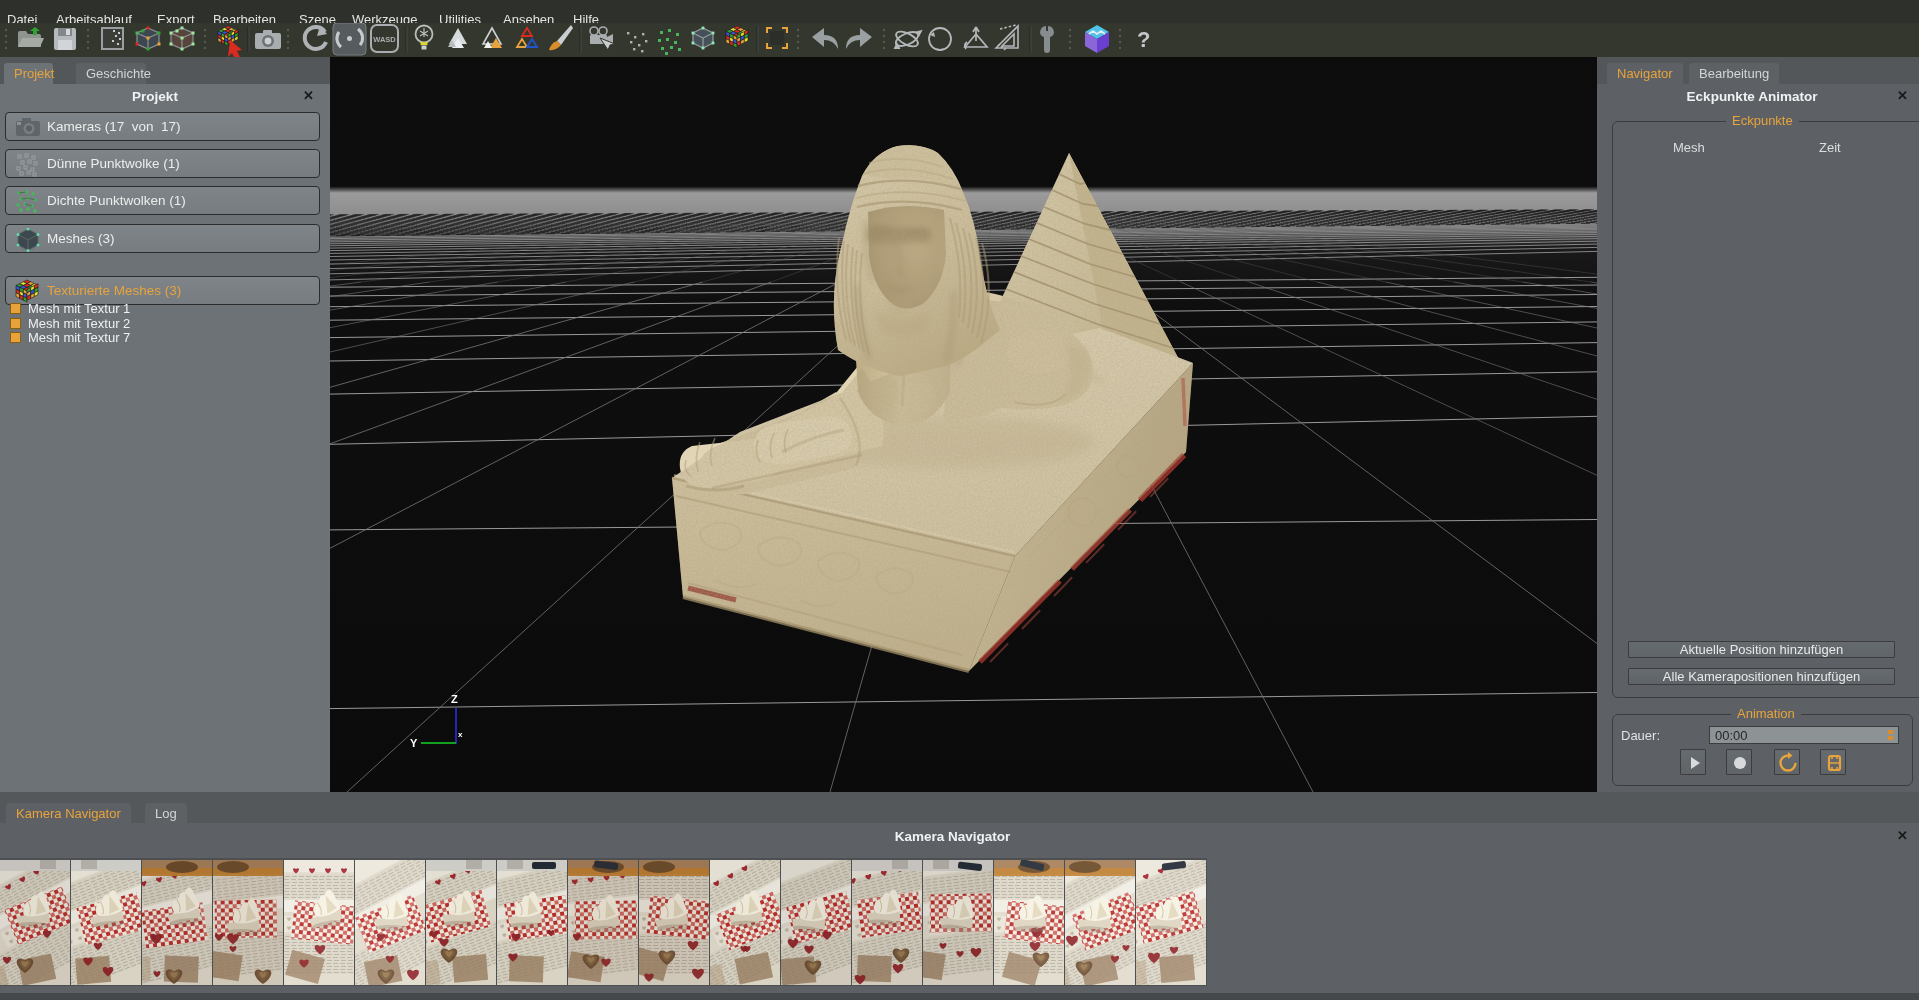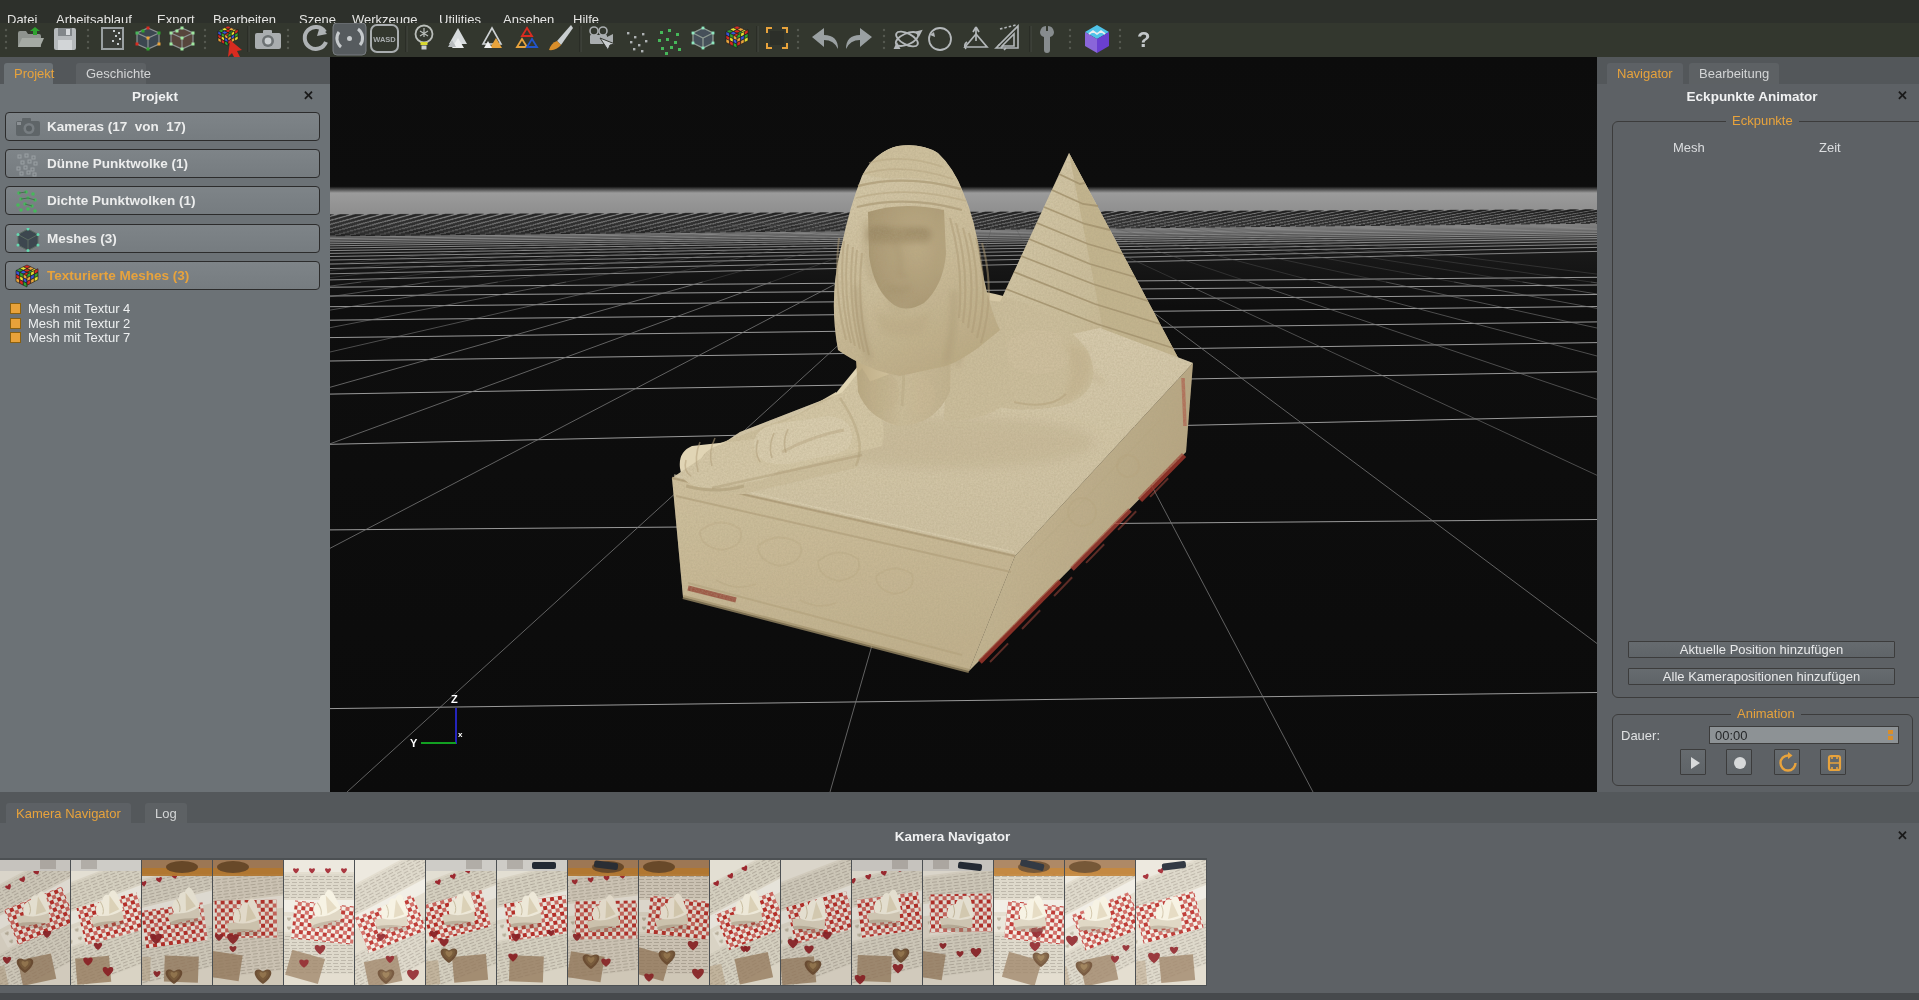--- a/index.html
+++ b/index.html
@@ -7,21 +7,21 @@
 .menu { left:0; top:0; width:1919px; height:23px; background:#2d302b; color:#e4e4e2; font-size:13px; }
 .menu span.it { position:absolute; top:4px;margin-top:8px; }
 .menu u { text-decoration:underline; }
 .tabbar { background:#53575a; }
 .tab { position:absolute; top:6px; height:21px; font-size:13px; line-height:21px; text-align:center;
   border-radius:3px 3px 0 0; color:#d3d5d6; background:#5d6164; padding:0 10px; }
 .tab.active { color:#e8a33c; }
 .hdr { font-weight:bold; font-size:13.5px; color:#f0f1f2; text-align:center; }
 .btnrow { position:absolute; left:5px; width:315px; height:29px; background:linear-gradient(#7e8488,#767c80);
   border:1px solid #2c2c2c; border-radius:4px; color:#eceded; font-size:13.5px; line-height:27px; }
-.btnrow .txt { position:absolute; left:41px;font-weight:bold; }
+.btnrow .txt { position:absolute; left:41px; }
 .x { position:absolute; font-weight:bold; color:#191919; font-size:13px; }
 .gbox { position:absolute; border:1px solid #3c3c3c; border-radius:6px; }
 .gtitle { position:absolute; top:-9px; color:#e8a33c; font-size:13px; background:#5d6165; padding:0 6px; }
 .sbtn { position:absolute; background:linear-gradient(#666b6f,#5f6468); border:1px solid #3c3c3c; border-radius:1px;
   color:#e8e9ea; font-size:13px; text-align:center; }
 </style></head><body>
 
 <div class="abs menu">
     <span class="it" style="left:7px"><u>D</u>atei</span>
     <span class="it" style="left:56px"><u>A</u>rbeitsablauf</span>
@@ -373,21 +373,21 @@
       <path d="M2,6.5 L12,12 L22,6.5 M12,12 L12,22.5" stroke="#5a6a60" stroke-width="1" fill="none"></path>
       <circle cx="12" cy="1" r="1.5" fill="#64d8b0"></circle>
       <circle cx="22" cy="6.5" r="1.5" fill="#64d8b0"></circle>
       <circle cx="22" cy="17" r="1.5" fill="#64d8b0"></circle>
       <circle cx="12" cy="22.5" r="1.5" fill="#64d8b0"></circle>
       <circle cx="2" cy="17" r="1.5" fill="#64d8b0"></circle>
       <circle cx="2" cy="6.5" r="1.5" fill="#64d8b0"></circle>
     </svg>
     <span class="txt" style="color:#eceded">Meshes (3)</span>
   </div>
-<div class="abs btnrow" style="top:261px">
+<div class="abs btnrow" style="top:276px">
     <svg width="26" height="26" style="position:absolute;left:9px;top:2px">
       <g transform="translate(1,1)">
         <path d="M11.0,0 L22.0,5.5 L11.0,11.0 L0,5.5 Z" fill="#caa" stroke="none"></path>
         <path d="M11.0,0.0 l3.7,1.8 l-3.7,1.8 l-3.7,-1.8 z" fill="#d92b20" stroke="#16181a" stroke-width="0.6"></path>
         <path d="M7.3,1.8 l3.7,1.8 l-3.7,1.8 l-3.7,-1.8 z" fill="#e8e12f" stroke="#16181a" stroke-width="0.6"></path>
         <path d="M3.7,3.7 l3.7,1.8 l-3.7,1.8 l-3.7,-1.8 z" fill="#2fa32f" stroke="#16181a" stroke-width="0.6"></path>
         <path d="M14.7,1.8 l3.7,1.8 l-3.7,1.8 l-3.7,-1.8 z" fill="#e8a33c" stroke="#16181a" stroke-width="0.6"></path>
         <path d="M11.0,3.7 l3.7,1.8 l-3.7,1.8 l-3.7,-1.8 z" fill="#d92b20" stroke="#16181a" stroke-width="0.6"></path>
         <path d="M7.3,5.5 l3.7,1.8 l-3.7,1.8 l-3.7,-1.8 z" fill="#3a55d9" stroke="#16181a" stroke-width="0.6"></path>
         <path d="M18.3,3.7 l3.7,1.8 l-3.7,1.8 l-3.7,-1.8 z" fill="#e8e12f" stroke="#16181a" stroke-width="0.6"></path>
@@ -409,21 +409,21 @@
         <path d="M14.7,11.0 l3.7,-1.8 l0,3.7 l-3.7,1.8 z" fill="#3a55d9" stroke="#16181a" stroke-width="0.6"></path>
         <path d="M14.7,14.7 l3.7,-1.8 l0,3.7 l-3.7,1.8 z" fill="#e8a33c" stroke="#16181a" stroke-width="0.6"></path>
         <path d="M18.3,5.5 l3.7,-1.8 l0,3.7 l-3.7,1.8 z" fill="#d92b20" stroke="#16181a" stroke-width="0.6"></path>
         <path d="M18.3,9.2 l3.7,-1.8 l0,3.7 l-3.7,1.8 z" fill="#2fa32f" stroke="#16181a" stroke-width="0.6"></path>
         <path d="M18.3,12.8 l3.7,-1.8 l0,3.7 l-3.7,1.8 z" fill="#e8e12f" stroke="#16181a" stroke-width="0.6"></path>
       </g>
     </svg>
     <span class="txt" style="color:#e8a33c">Texturierte Meshes (3)</span>
   </div>
 <div class="abs" style="left:10px;top:303px;width:11px;height:11px;background:#e8a23a;border:1px solid #8a6010"></div>
-<div class="abs" style="left:28px;top:301px;font-size:13px;color:#eef0f1">Mesh mit Textur 4</div>
+<div class="abs" style="left:28px;top:301px;font-size:13px;color:#eef0f1">Mesh mit Textur 1</div>
 <div class="abs" style="left:10px;top:318px;width:11px;height:11px;background:#e8a23a;border:1px solid #8a6010"></div>
 <div class="abs" style="left:28px;top:316px;font-size:13px;color:#eef0f1">Mesh mit Textur 2</div>
 <div class="abs" style="left:10px;top:332px;width:11px;height:11px;background:#e8a23a;border:1px solid #8a6010"></div>
 <div class="abs" style="left:28px;top:330px;font-size:13px;color:#eef0f1">Mesh mit Textur 7</div>
 <svg class="abs" style="left:330px;top:57px" width="1267" height="735" viewBox="330 57 1267 735">
 <defs>
 <linearGradient id="sky" x1="0" y1="0" x2="0" y2="1">
   <stop offset="0" stop-color="#0c0c0c"></stop>
         <stop offset="0.176" stop-color="#0d0d0d"></stop>
   <stop offset="0.185" stop-color="#9b9b9b"></stop>

